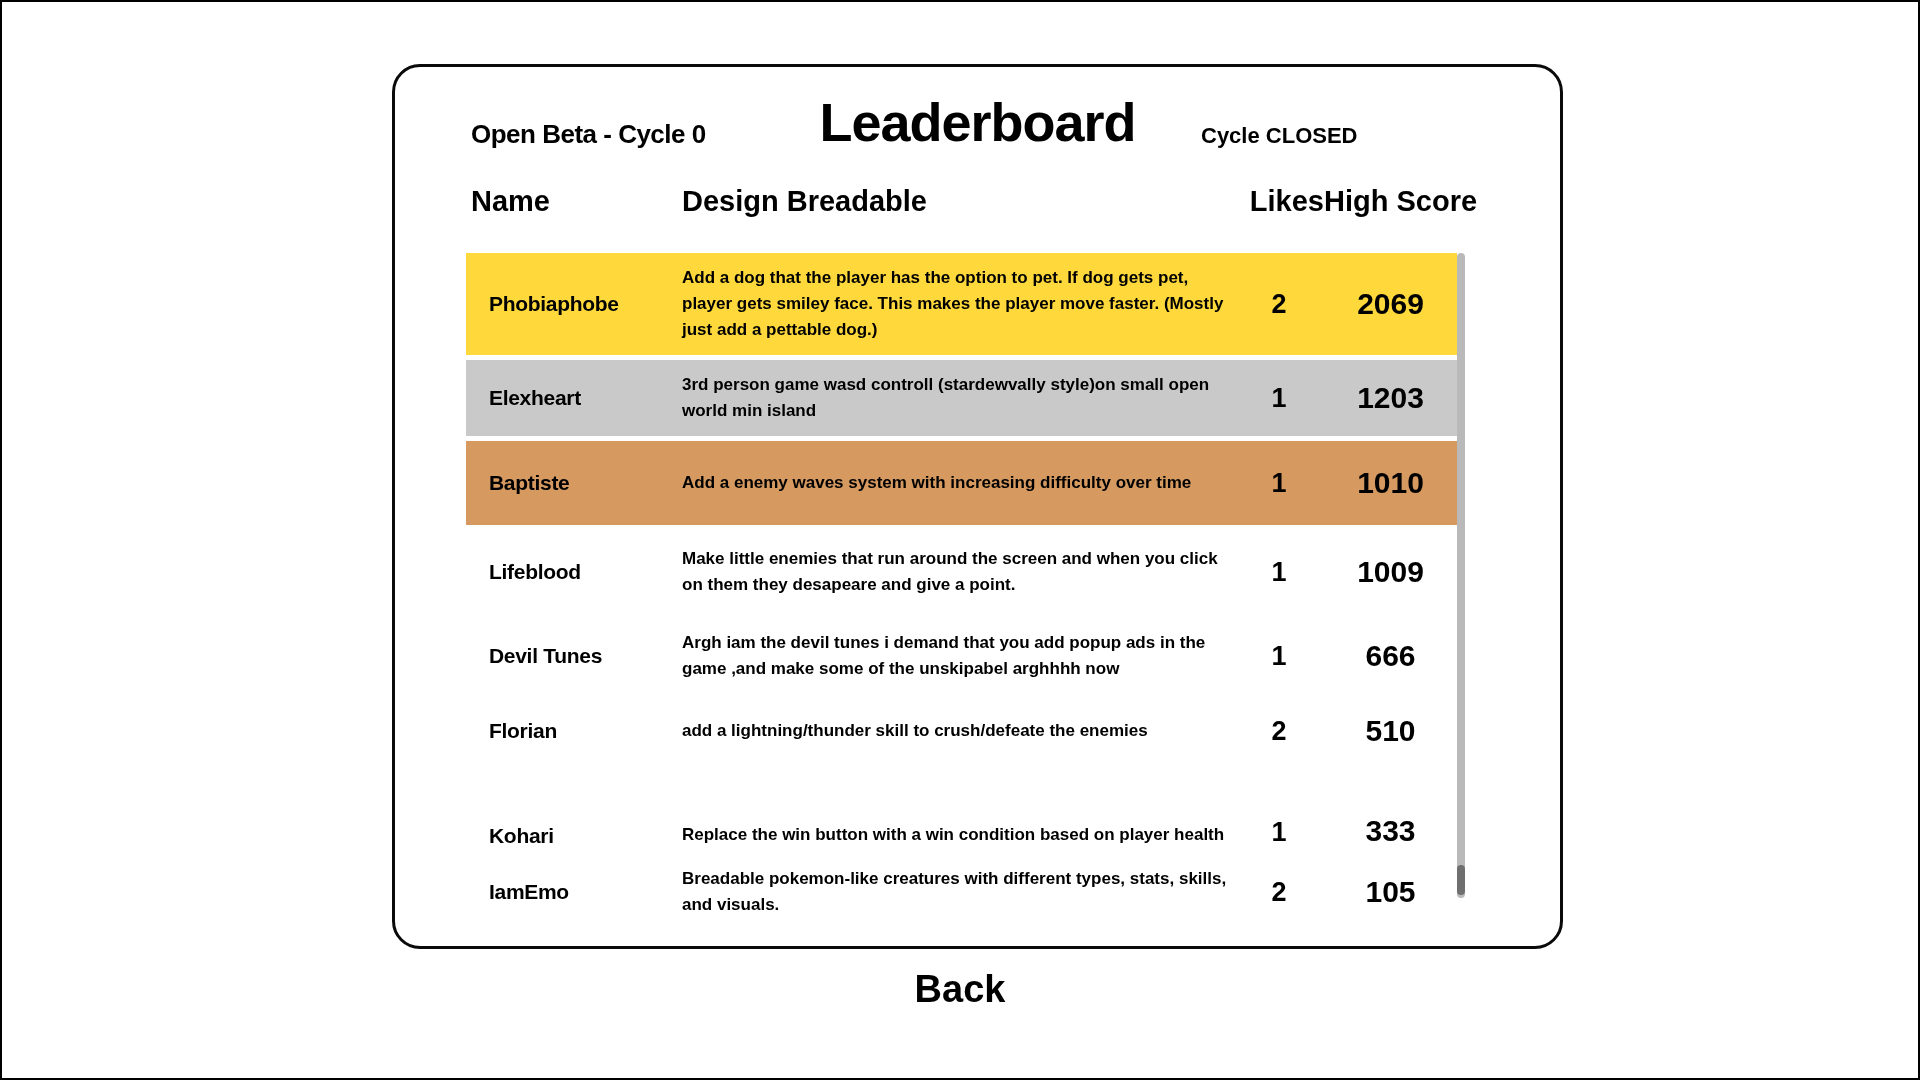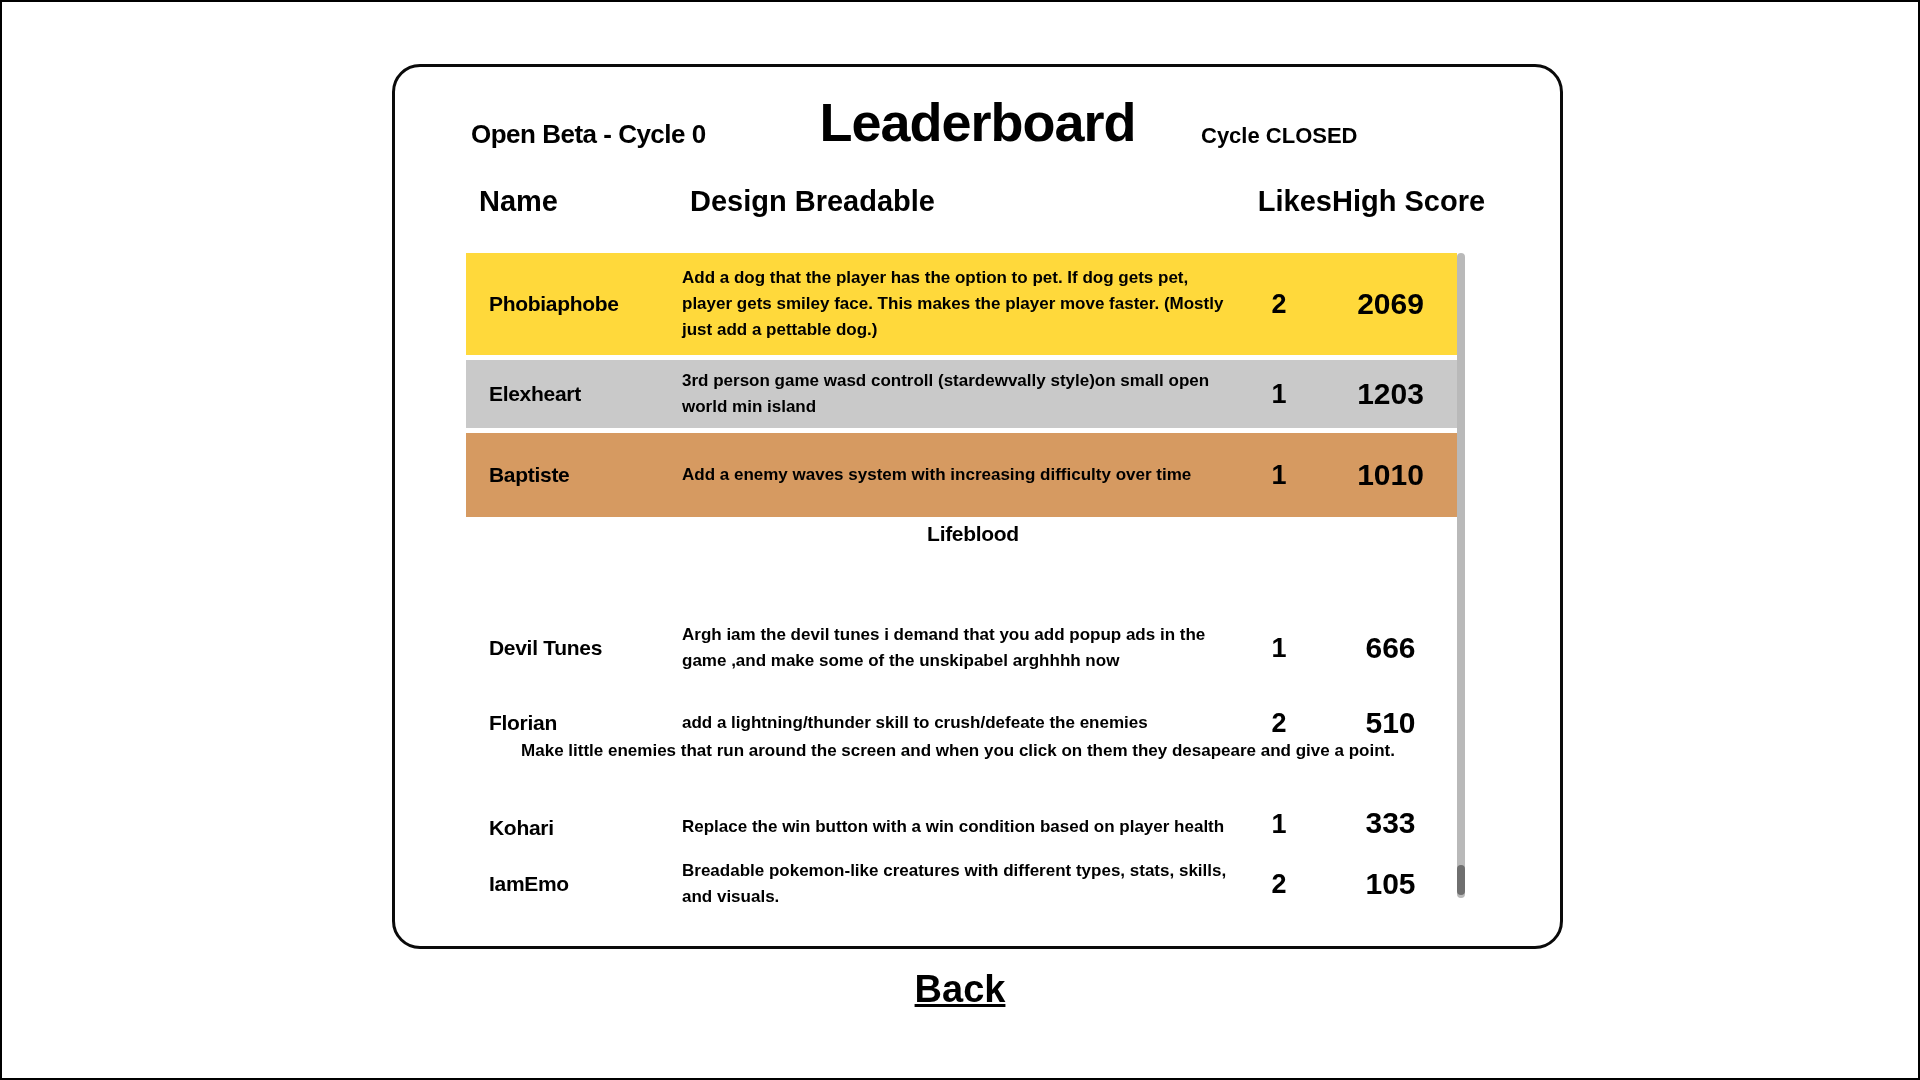--- a/index.html
+++ b/index.html
@@ -14,34 +14,34 @@
   .panel {
     position: absolute; left: 390px; top: 62px; width: 1171px; height: 885px;
     background: #fff; border: 3px solid #0a0a0a; border-radius: 28px;
   }
 
   .cycle-label { position: absolute; left: 76px; top: 52px; font-size: 26px; letter-spacing: -0.5px; }
   .panel-title { position: absolute; left: 0; right: 0; top: 24px; text-align: center; font-size: 54px; letter-spacing: -1px; }
   .cycle-status { position: absolute; left: 806px; top: 56px; font-size: 22px; }
 
   .thead {
-    position: absolute; left: 79px; top: 118px; width: 991px;
+    position: absolute; left: 71px; top: 118px; width: 991px;
     display: flex; align-items: flex-end; font-size: 29px;
   }
   .th-name      { flex: 0 0 216px; padding-left: 5px; }
   .th-directive { flex: 0 0 552px; }
   .th-likes     { flex: 0 0 90px; text-align: right; white-space: nowrap; }
   .th-score     { flex: 1; text-align: center; white-space: nowrap; }
 
   .rows { position: absolute; left: 71px; top: 186px; width: 991px; }
   .row  { display: flex; align-items: center; }
   .row:nth-child(1) { height: 102px; margin-bottom: 5px; }
-  .row:nth-child(2) { height: 68px;  margin-bottom: 5px; }
+  .row:nth-child(2) { height: 76px;  margin-bottom: 5px; }
   .row:nth-child(3) { height: 84px;  margin-bottom: 5px; }
-  .row:nth-child(4) { height: 84px; flex-direction: column; }
+  .row:nth-child(4) { height: 84px; }
   .row:nth-child(5) { height: 84px; }
   .row:nth-child(6) { height: 66px; }
   .row:nth-child(7) { height: 84px; align-items: flex-end; }
   .row:nth-child(8) { height: 88px; }
 
   .cell-name      { flex: 0 0 216px; padding-left: 23px; font-size: 21px; letter-spacing: -0.3px; }
   .cell-directive { flex: 0 0 552px; padding-right: 7px; font-size: 17px; line-height: 26px; }
   .cell-likes     { flex: 0 0 90px; text-align: center; font-size: 27px; }
   .cell-score     { flex: 1; text-align: center; font-size: 30px; }
 
@@ -49,21 +49,21 @@
     position: absolute; left: 1062px; top: 186px; width: 8px; height: 645px;
     background: #b9b9b9; border-radius: 4px;
   }
   .scrollbar-thumb {
     position: absolute; left: 0; bottom: 3px; width: 8px; height: 30px;
     background: #6f6f6f; border-radius: 4px;
   }
 
   .back-button {
     position: absolute; left: 0; right: 0; top: 966px;
-    text-align: center; font-size: 38px; cursor: pointer; text-decoration: underline;
+    text-align: center; font-size: 38px; cursor: pointer;
   }
 </style>
 </head>
 <body>
 
 <div class="viewport">
 
   <div class="panel">
 
     <div class="cycle-label">Open Beta - Cycle 0</div>

